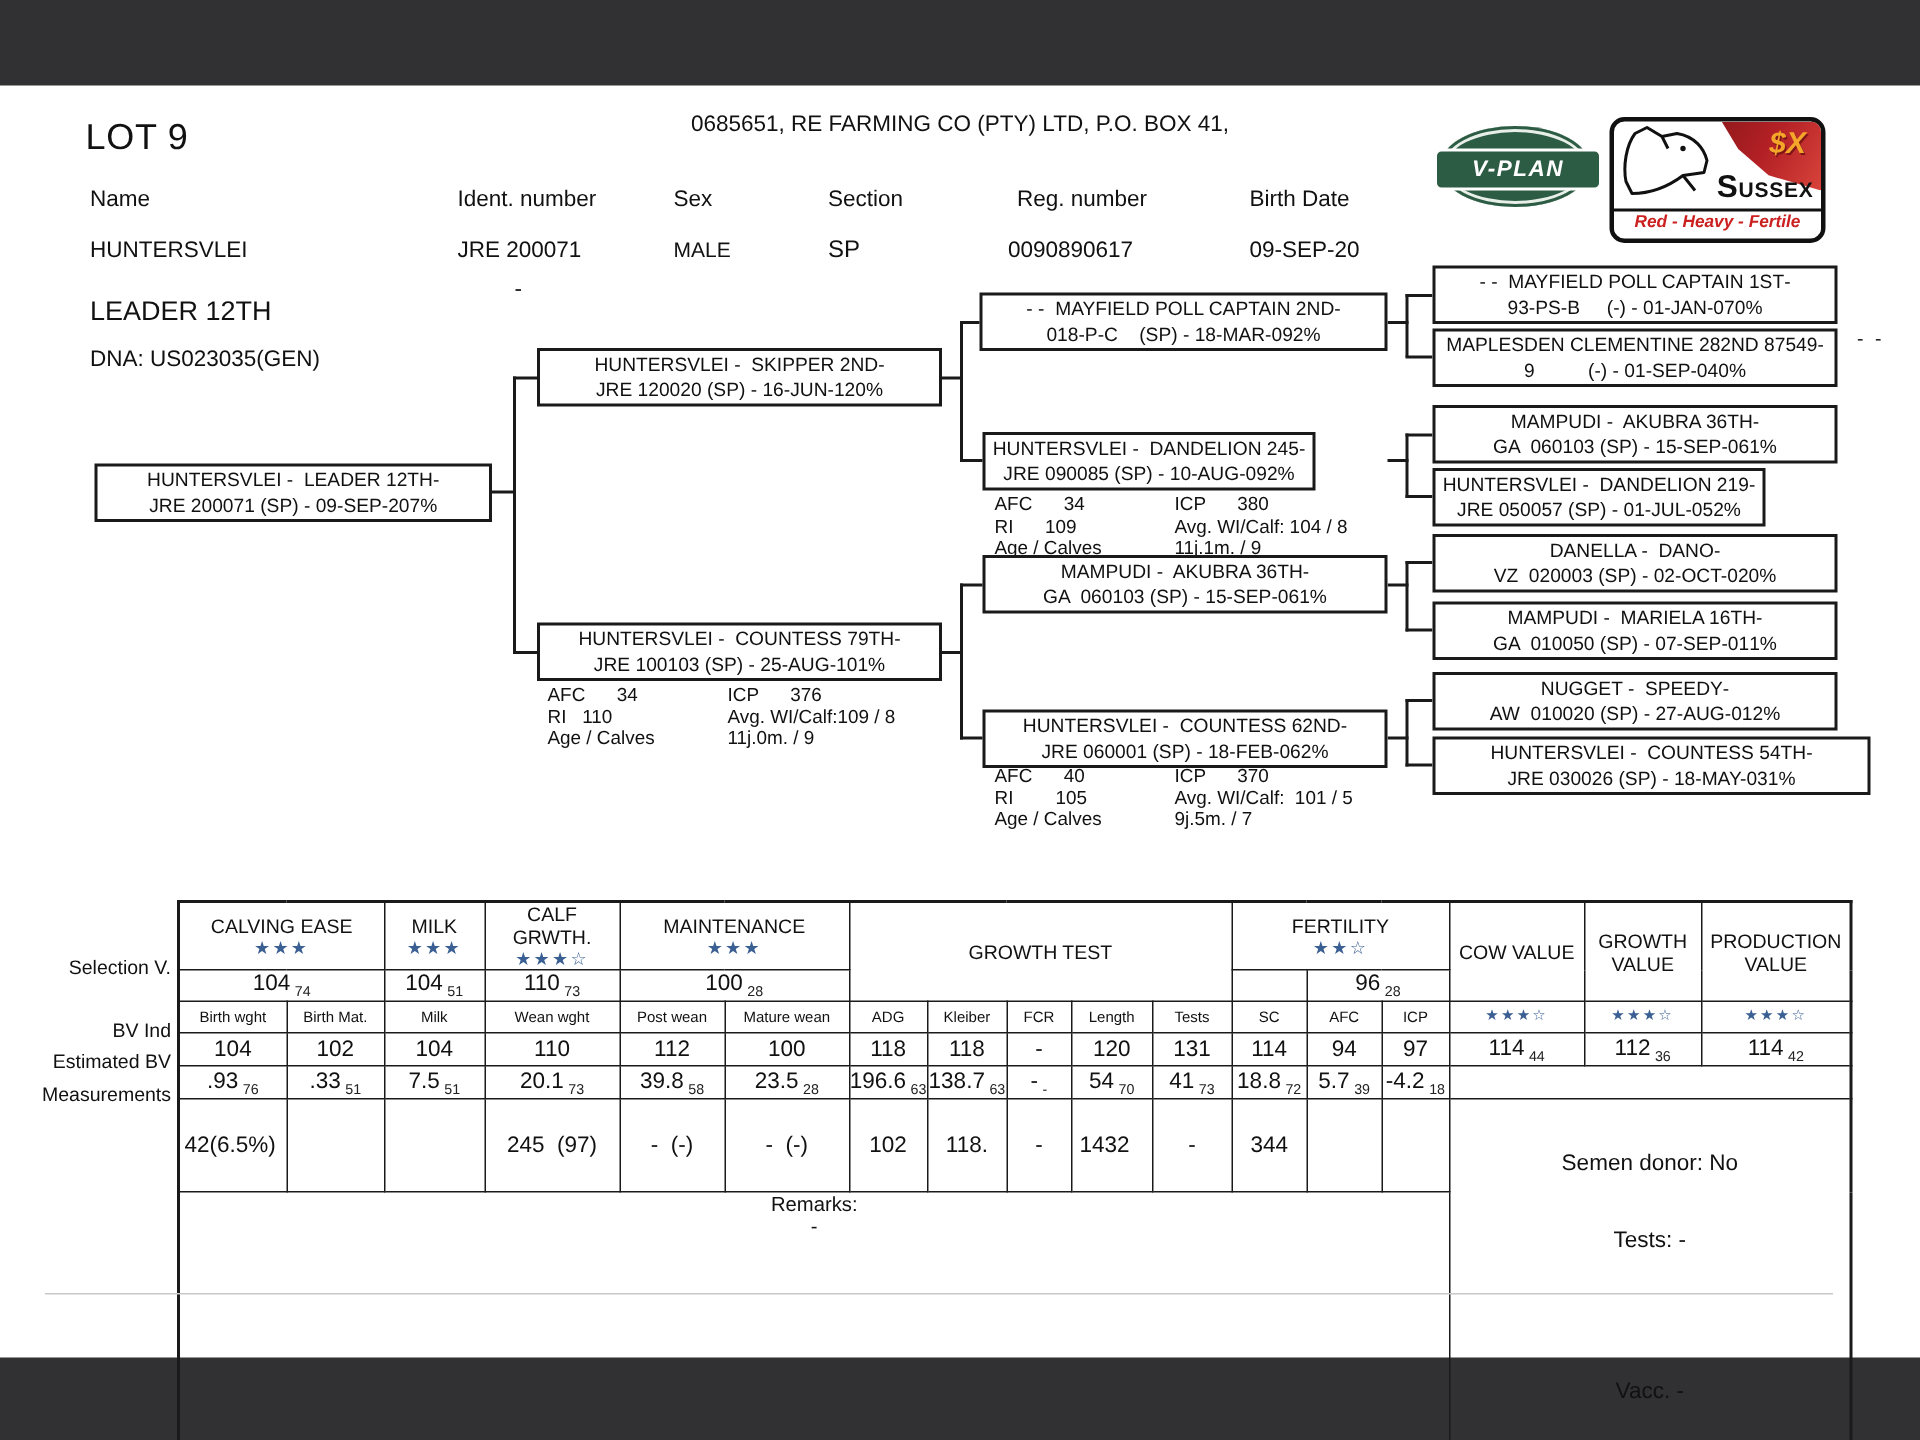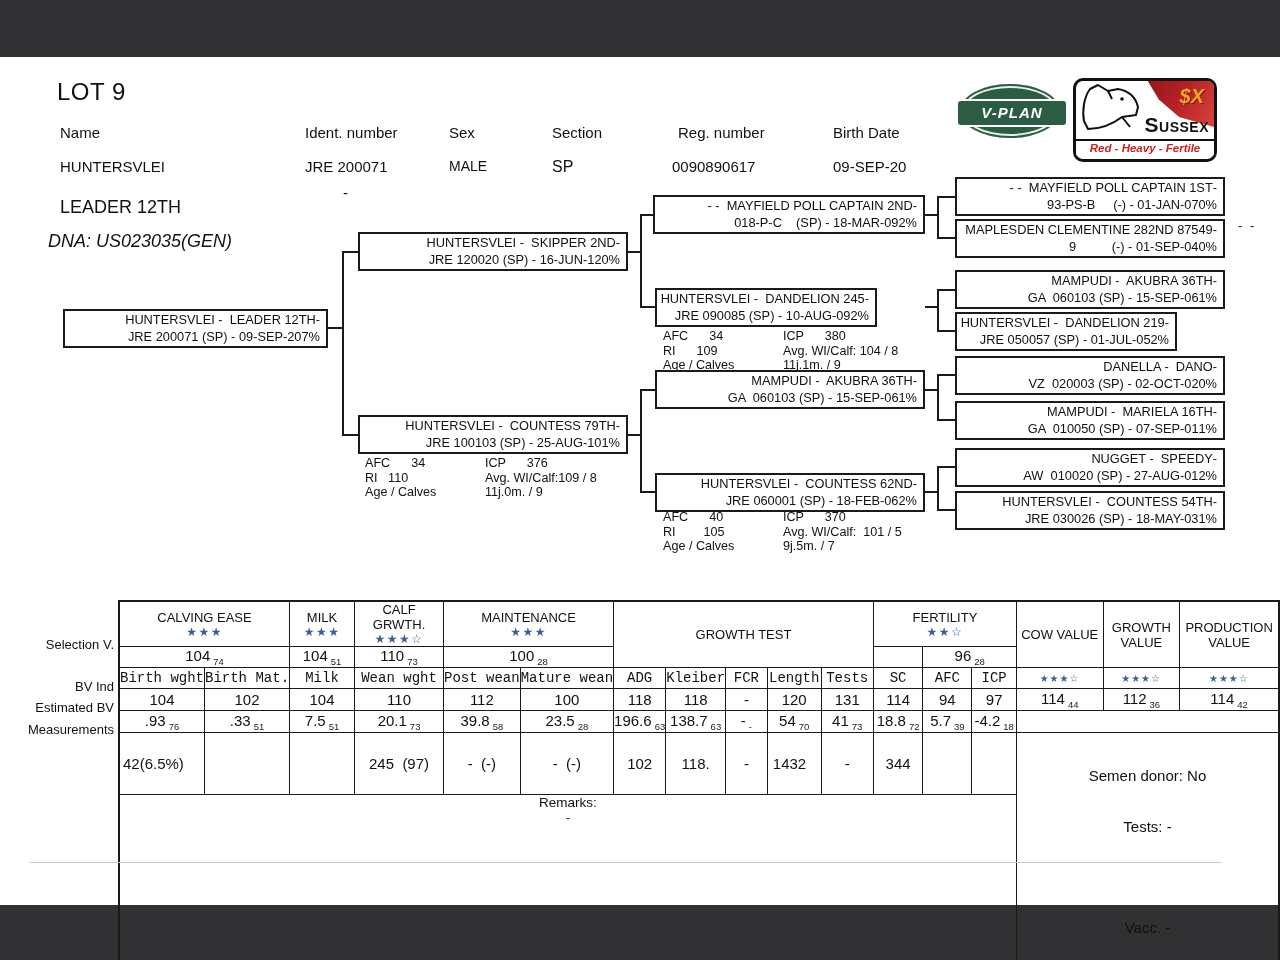--- a/index.html
+++ b/index.html
@@ -33,60 +33,61 @@
   #sussex .sx{position:absolute;right:10px;top:4px;color:#f4a62a;font-weight:bold;font-style:italic;
     font-size:20px;text-shadow:1px 1px 0 #7e1516;}
   #sussex .cow{position:absolute;left:2px;top:2px;}
   #sussex .brand{position:absolute;right:5px;top:32px;font-weight:bold;color:#111;font-size:14px;letter-spacing:.5px;}
   #sussex .brand .bigS{font-size:21px;}
   #sussex .tag{position:absolute;left:0;right:0;bottom:3px;height:15px;background:#fff;border-top:2px solid #111;
     color:#cc1f1f;font-weight:bold;font-style:italic;font-size:11.5px;text-align:center;line-height:15px;}
 
   
   #leadname{left:60px;top:197px;font-size:18px;}
-  #dna{left:48px;top:231px;font-size:18px;font-style:italic;}
+  #dna{left:60px;top:231px;font-size:15px;}
   .pbox{position:absolute;border:2px solid #1a1a1a;background:#fff;padding:1px 6px 1px 6px;box-sizing:border-box;height:39px;}
-  .pline{display:flex;justify-content:flex-end;font-size:12.8px;line-height:16.5px;}
+  .pline{display:flex;justify-content:center;font-size:12.8px;line-height:16.5px;}
   .pname,.pid{white-space:pre;}
   .pstats{position:absolute;font-size:12.6px;}
   .srow{position:relative;height:14.5px;}
   .srow span{position:absolute;white-space:pre;}
   .sL{left:0;}
   .sR{left:120px;}
   .hline,.vline{position:absolute;background:#1a1a1a;}
   .hline{height:2px;}
   .vline{width:2px;}
   #straydash{left:1238px;top:218px;font-size:13px;letter-spacing:2px;}
   #identdash{left:343px;top:184px;font-size:15px;}
 
   
   #bvtable{position:absolute;left:118px;top:600px;border-collapse:collapse;table-layout:fixed;}
   #bvtable td{border:1px solid #1a1a1a;padding:0;text-align:center;overflow:visible;}
   #bvtable{border:2px solid #1a1a1a;}
   .ghead{font-size:13px;line-height:15px;height:36px;vertical-align:middle;}
   .stars{color:#3a5f93;font-size:12px;letter-spacing:1.5px;line-height:14px;}
   .selrow td{height:20px;font-size:15px;}
-  .subhead td{height:20px;font-size:14px;white-space:nowrap;font-family:Liberation Mono, monospace;}
+  .subhead td{height:20px;font-size:10px;white-space:nowrap;}
   .numrow td{height:21px;font-size:15px;white-space:nowrap;}
   .measrow td{height:27px;font-size:15px;white-space:pre;}
   sub.acc{font-size:9.5px;color:#222;margin-left:3px;}
   .vhead{font-size:13px;line-height:15px;}
   .remcell{vertical-align:top;text-align:left;font-size:13.5px;padding:3px 8px;height:78px;}
   .semcell{vertical-align:top;text-align:left;font-size:13.5px;padding:4px 8px;line-height:17px;}
   .rowlabel{position:absolute;left:10px;width:104px;text-align:right;font-size:13px;}
   #divider{left:30px;top:862px;width:1192px;height:1px;background:#c9c9c9;}
 </style>
 </head>
 <body>
 
 <div class="bar" id="topbar"></div>
 <div class="bar" id="botbar"></div>
 
 <div class="abs" id="lot">LOT 9</div>
 <div class="abs" id="farm">
+  <div>0685651,  RE FARMING CO (PTY) LTD, P.O. BOX 41,</div>
 </div>
 
 <div class="abs" id="vplan">
   <div class="ell"></div>
   <div class="band">V-PLAN</div>
 </div>
 <div class="abs" id="sussex">
   <div class="flame"></div>
   <div class="sx">$X</div>
   <svg class="cow" width="78" height="52" viewBox="0 0 78 52">
@@ -333,21 +334,21 @@
 <div class="pbox" style="left:955px;top:448px;width:270px">
   <div class="pline">
       <span class="pname">NUGGET -  SPEEDY</span>
       <span>-</span>
     </div>
   <div class="pline">
       <span class="pid">AW  010020 (SP) - 27-AUG-01</span>
       <span>2%</span>
     </div>
 </div>
-<div class="pbox" style="left:955px;top:491px;width:270px">
+<div class="pbox" style="left:955px;top:491px;width:292px">
   <div class="pline">
       <span class="pname">HUNTERSVLEI -  COUNTESS 54TH</span>
       <span>-</span>
     </div>
   <div class="pline">
       <span class="pid">JRE 030026 (SP) - 18-MAY-03</span>
       <span>1%</span>
     </div>
 </div>
 <div class="abs" id="straydash">- -</div>

